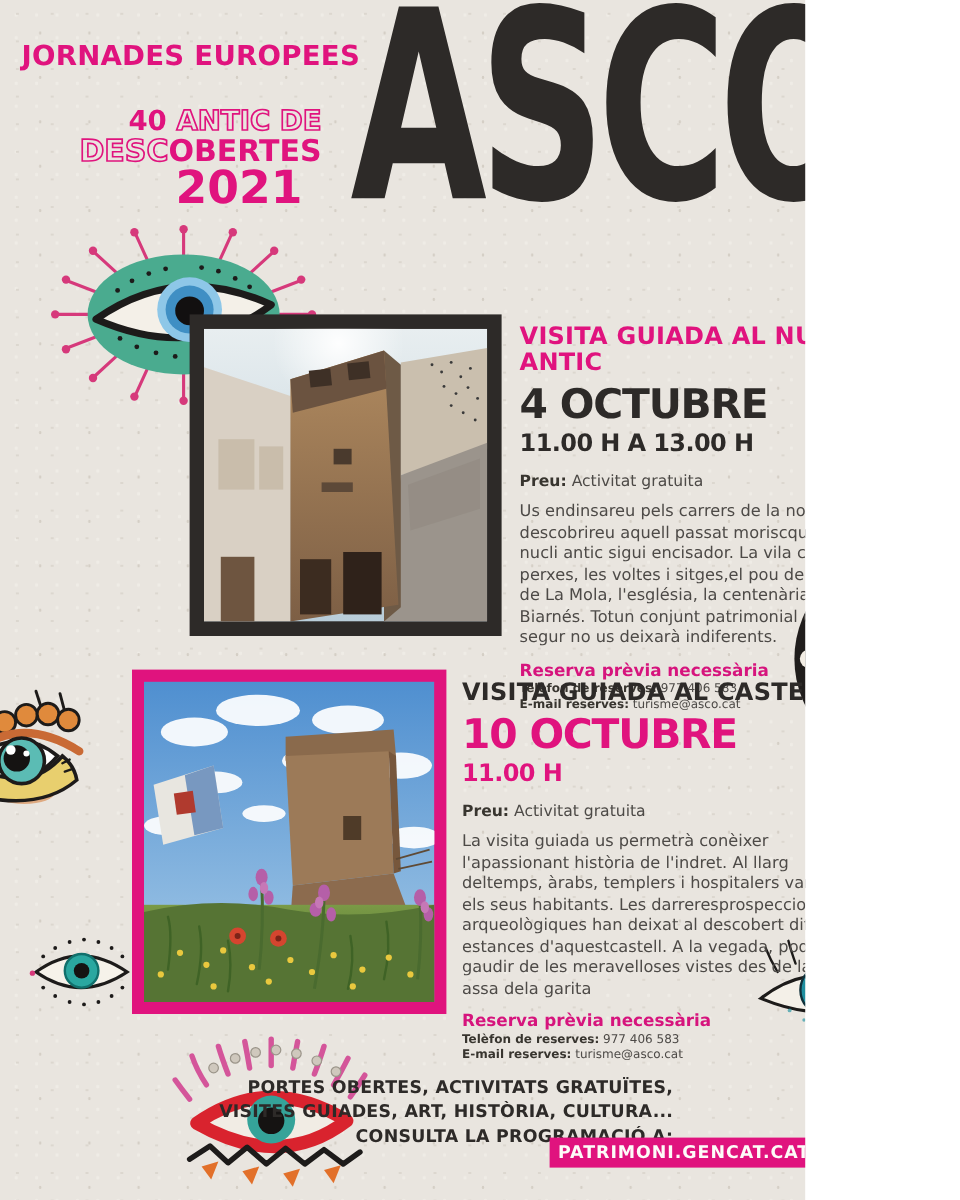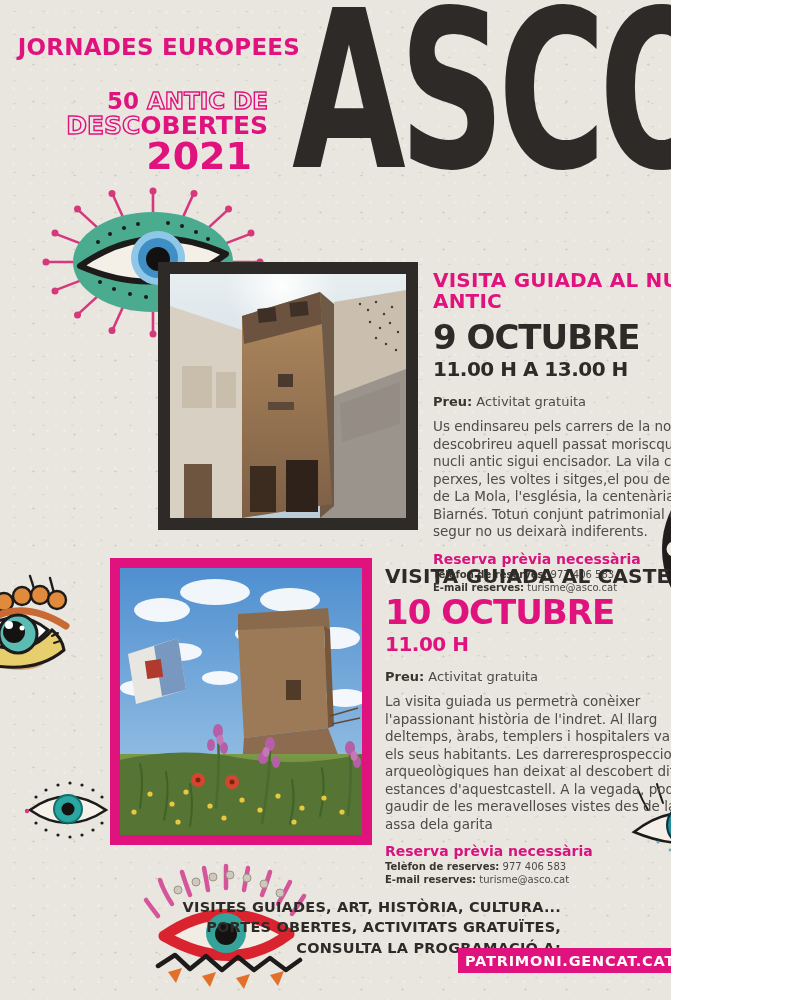--- a/index.html
+++ b/index.html
@@ -73,21 +73,21 @@
   #eye5{left:25px;  top:778px; width:85px;  height:65px;}
   #eye6{left:630px; top:780px; width:105px; height:78px;}
   #eye7{left:142px; top:862px; width:165px; height:130px;}
 </style>
 </head>
 <body>
 
 <div id="poster">
 
   <div class="mast-line" style="top:36px;">JORNADES EUROPEES</div>
-  <div class="years-line"><span>50</span><span class="outline"> ANTIC DE</span></div>
+  <div class="years-line"><span>40</span><span class="outline"> ANTIC DE</span></div>
   <div class="disc-line"><span class="outline">DESC</span><span>OBERTES</span></div>
   <div class="year-2021">2021</div>
 
   <div class="asco display">ASCÓ</div>
 
   <div class="eye" id="eye1">
     <svg viewBox="0 0 230 145">
       <g stroke="#d6397b" stroke-width="2.6" stroke-linecap="round">
         <line x1="195" y1="72" x2="219" y2="72"></line>
           <line x1="188.9" y1="91.1" x2="211.1" y2="99.6"></line>
@@ -462,43 +462,43 @@
           <circle cx="14" cy="244" r="2.6"></circle>
           <circle cx="104" cy="250" r="2.6"></circle>
         <circle cx="174" cy="254" r="2.6"></circle>
           <circle cx="58" cy="254" r="2.6"></circle>
       </g>
     </svg>
   </div>
 
   <div class="section" id="section1">
     <h2 class="sec-title pink display">VISITA GUIADA AL NUCLI ANTIC</h2>
-    <div class="sec-date dark display">9 OCTUBRE</div>
+    <div class="sec-date dark display">4 OCTUBRE</div>
     <div class="sec-time dark display">11.00 H A 13.00 H</div>
     <div class="meta-line"><span class="b">Preu:</span> <span>Activitat gratuita</span></div>
     <div class="desc">Us endinsareu pels carrers de la nostra vila on descobrireu aquell passat moriscque fa que el nucli antic sigui encisador. La vila closa, els perxes, les voltes i sitges,el pou de neu, el carrer de La Mola, l'església, la centenària Farmàcia Biarnés. Totun conjunt patrimonial que de ben segur no us deixarà indiferents.</div>
     <div class="reserva">Reserva prèvia necessària</div>
     <div class="contact"><span class="b">Telèfon de reserves:</span> <span>977 406 583</span></div>
     <div class="contact"><span class="b">E-mail reserves:</span> <span>turisme@asco.cat</span></div>
   </div>
 
   <div class="section" id="section2">
     <h2 class="sec-title dark display">VISITA GUIADA AL CASTELL</h2>
     <div class="sec-date pink display">10 OCTUBRE</div>
     <div class="sec-time pink display">11.00 H</div>
     <div class="meta-line"><span class="b">Preu:</span> <span>Activitat gratuita</span></div>
     <div class="desc">La visita guiada us permetrà conèixer l'apassionant història de l'indret. Al llarg deltemps, àrabs, templers i hospitalers van ser els seus habitants. Les darreresprospeccions arqueològiques han deixat al descobert diferents estances d'aquestcastell. A la vegada, podreu gaudir de les meravelloses vistes des de la ter assa dela garita</div>
     <div class="reserva">Reserva prèvia necessària</div>
     <div class="contact"><span class="b">Telèfon de reserves:</span> <span>977 406 583</span></div>
     <div class="contact"><span class="b">E-mail reserves:</span> <span>turisme@asco.cat</span></div>
   </div>
 
   <div class="footer-lines display">
+    <div>PORTES OBERTES, ACTIVITATS GRATUÏTES,</div>
     <div>VISITES GUIADES, ART, HISTÒRIA, CULTURA...</div>
-    <div>PORTES OBERTES, ACTIVITATS GRATUÏTES,</div>
     <div>CONSULTA LA PROGRAMACIÓ A:</div>
   </div>
   <div class="url-banner display">PATRIMONI.GENCAT.CAT/JEP2021</div>
 
   <div class="qr-card">
     <svg viewBox="0 0 64 64">
       <rect width="64" height="64" fill="#fbfaf7"></rect>
       <g fill="#1b1918">
         <rect x="4" y="4" width="16" height="16"></rect>
           <rect x="44" y="4" width="16" height="16"></rect>

